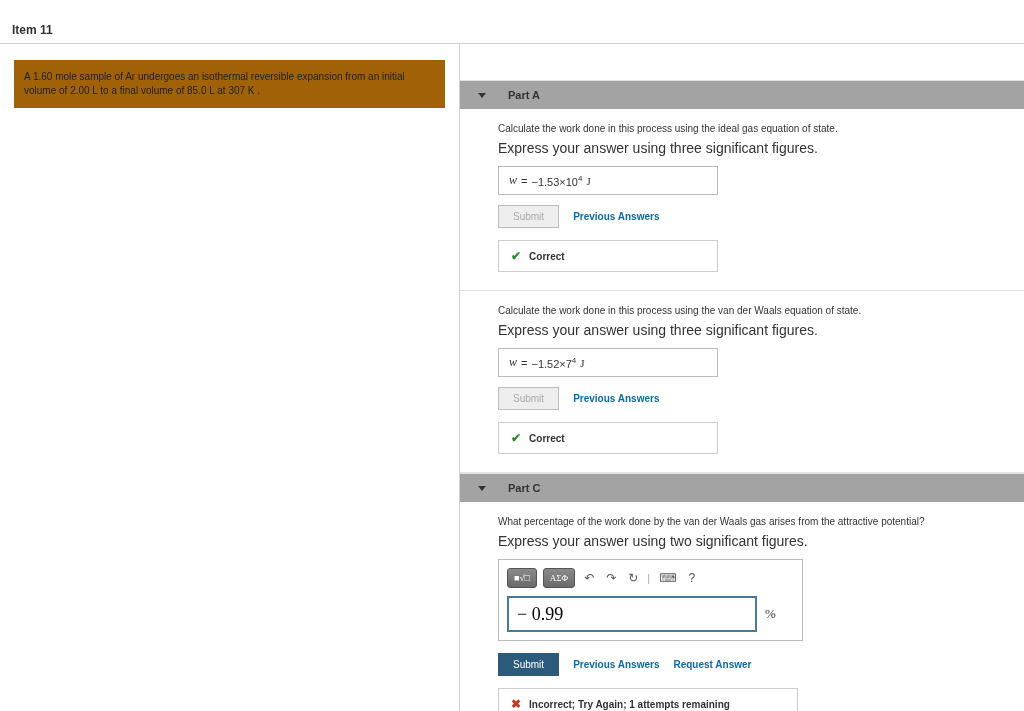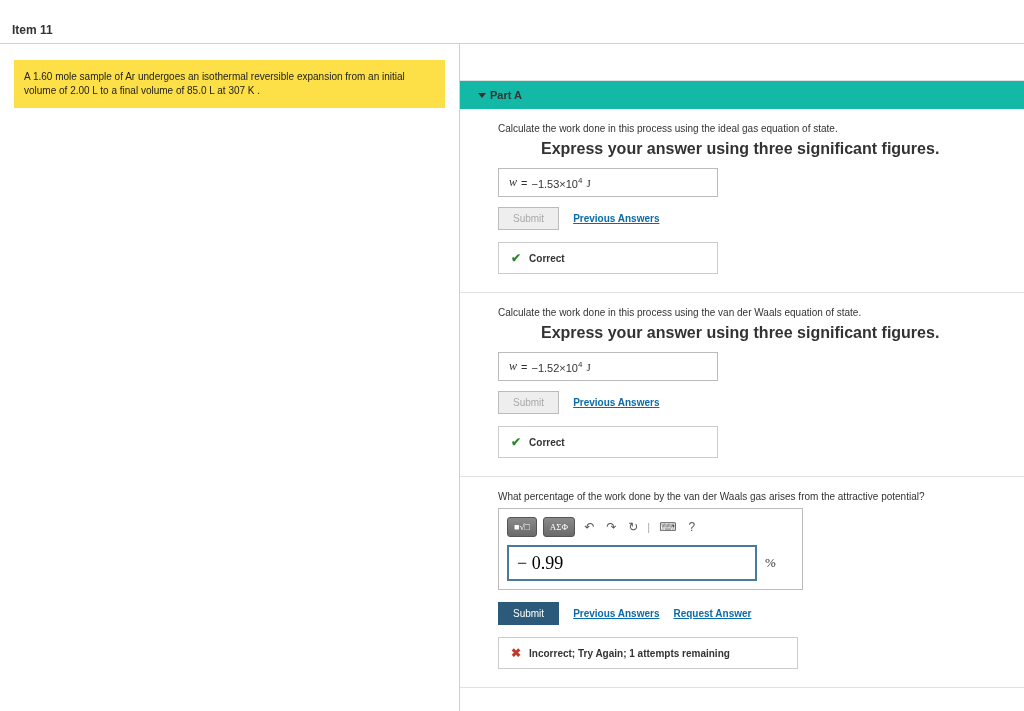--- a/index.html
+++ b/index.html
@@ -17,57 +17,57 @@
     font-size: 12px;
   }
   .main-layout { display: flex; }
   .left-col {
     width: 460px;
     border-right: 1px solid #d0d0d0;
     padding: 0;
     min-height: 680px;
   }
   .problem-statement {
-    background: #fde047;
+    background: #a16207;
     margin: 16px 14px;
     padding: 10px 10px;
     font-size: 10px;
     line-height: 1.4;
     color: #222;
   }
   .right-col {
     flex: 1;
     padding: 0;
   }
   .part {
     border-bottom: 1px solid #e2e2e2;
     margin: 0;
   }
   .part-header {
-    background: #14b8a6;
+    background: #a3a3a3;
     border-top: 1px solid #e2e2e2;
     padding: 8px 18px;
     font-weight: bold;
     font-size: 11px;
     display: flex;
     align-items: center;
-    gap: 4px;
+    gap: 22px;
   }
   .caret {
     width: 0; height: 0;
     border-left: 4px solid transparent;
     border-right: 4px solid transparent;
     border-top: 5px solid #333;
     display: inline-block;
   }
   .part-body {
     padding: 14px 18px 18px 38px;
   }
   .prompt { font-size: 10px; margin-bottom: 6px; }
-  .instruction { font-size: 16px; font-weight: bold; margin-bottom: 10px; margin-left: 43px; }
+  .instruction { font-size: 14px; font-weight: normal; margin-bottom: 10px; }
   .answer-box {
     border: 1px solid #bbb;
     padding: 6px 10px;
     width: 220px;
     font-size: 11px;
     margin-bottom: 10px;
     display: flex;
     align-items: center;
     gap: 4px;
   }
@@ -88,21 +88,20 @@
     cursor: default;
   }
   .btn-primary {
     background: #2b5a7a;
     color: #fff;
     border: 1px solid #2b5a7a;
   }
   .link {
     color: #0b6aa8;
     font-size: 10px;
-    text-decoration: underline;
     font-weight: bold;
     cursor: pointer;
   }
   .feedback {
     border: 1px solid #ccc;
     padding: 8px 12px;
     width: 220px;
     display: flex;
     align-items: center;
     gap: 8px;
@@ -205,38 +204,43 @@
     </div>
 
     <div class="part">
       <div class="part-body">
         <div class="prompt">Calculate the work done in this process using the van der Waals equation of state.</div>
         <div class="instruction">Express your answer using three significant figures.</div>
         <div class="answer-box">
           <span class="var">w</span>
           <span>=</span>
           <span class="val">
-            <span>−1.52×10</span><sup>4</sup>
+            <span>−1.52×7</span><sup>4</sup>
           </span>
           <span class="unit">J</span>
         </div>
         <div class="btn-row">
           <button class="btn btn-disabled">Submit</button>
           <a class="link">Previous Answers</a>
         </div>
         <div class="feedback">
           <span class="check">✔</span>
           <span>Correct</span>
         </div>
       </div>
     </div>
 
     <div class="part">
+      <div class="part-header">
+        <span class="caret"></span>
+        <span>Part C</span>
+      </div>
       <div class="part-body">
         <div class="prompt">What percentage of the work done by the van der Waals gas arises from the attractive potential?</div>
+        <div class="instruction">Express your answer using two significant figures.</div>
 
         <div class="input-panel">
           <div class="toolbar">
             <span class="tool-btn">■√□</span>
             <span class="tool-btn">ΑΣΦ</span>
             <span class="tool-icon">↶</span>
             <span class="tool-icon">↷</span>
             <span class="tool-icon">↻</span>
             <span class="tool-sep">|</span>
             <span class="tool-icon">⌨</span>

